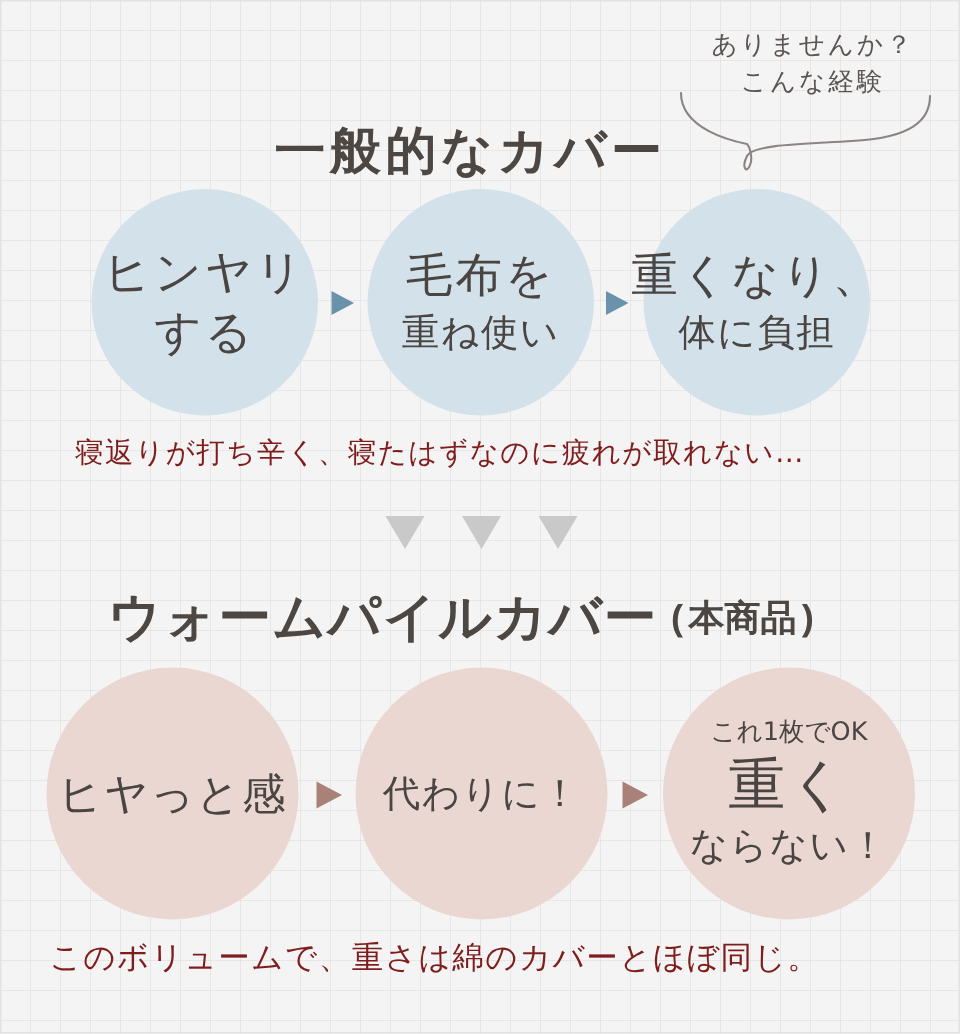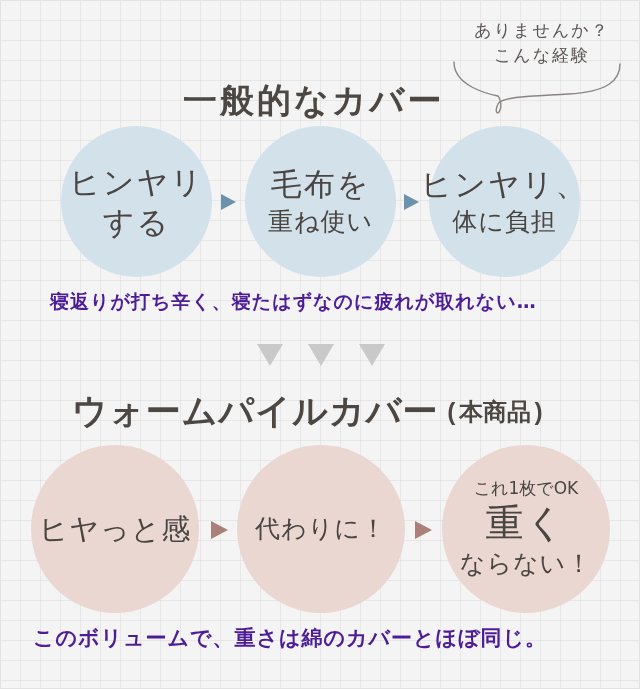--- a/index.html
+++ b/index.html
@@ -121,24 +121,23 @@
       border-top: 22px solid #c9c9c9;
       top: 344px;
     }
     .d1 { left: 257px; }
     .d2 { left: 308px; }
     .d3 { left: 359px; }
 
     
     .caption {
       font-size: 19px;
-      color: #4c1d95;
+      color: #7f1d1d;
       white-space: nowrap;
       letter-spacing: 1px;
-      font-weight: bold;
     }
     .caption-top { left: 50px; top: 289px; }
     .caption-bottom { left: 33px; top: 624px; font-size: 21px; letter-spacing: 1px; }
   </style>
 </head>
 <body>
 
 <div class="frame"></div>
 
 <div class="abs bubble-text">
@@ -157,21 +156,21 @@
 </div>
 <div class="arrow-right a-top1"></div>
 
 <div class="circle blue c-top2">
   <div class="t-lg">毛布を</div>
   <div class="t-md">重ね使い</div>
 </div>
 <div class="arrow-right a-top2"></div>
 
 <div class="circle blue c-top3">
-  <div class="t-lg">ヒンヤリ、</div>
+  <div class="t-lg">重くなり、</div>
   <div class="t-md">体に負担</div>
 </div>
 
 <div class="abs caption caption-top">寝返りが打ち辛く、寝たはずなのに疲れが取れない…</div>
 
 <div class="arrow-down d1"></div>
 <div class="arrow-down d2"></div>
 <div class="arrow-down d3"></div>
 
 <div class="abs heading-serif title-product">

